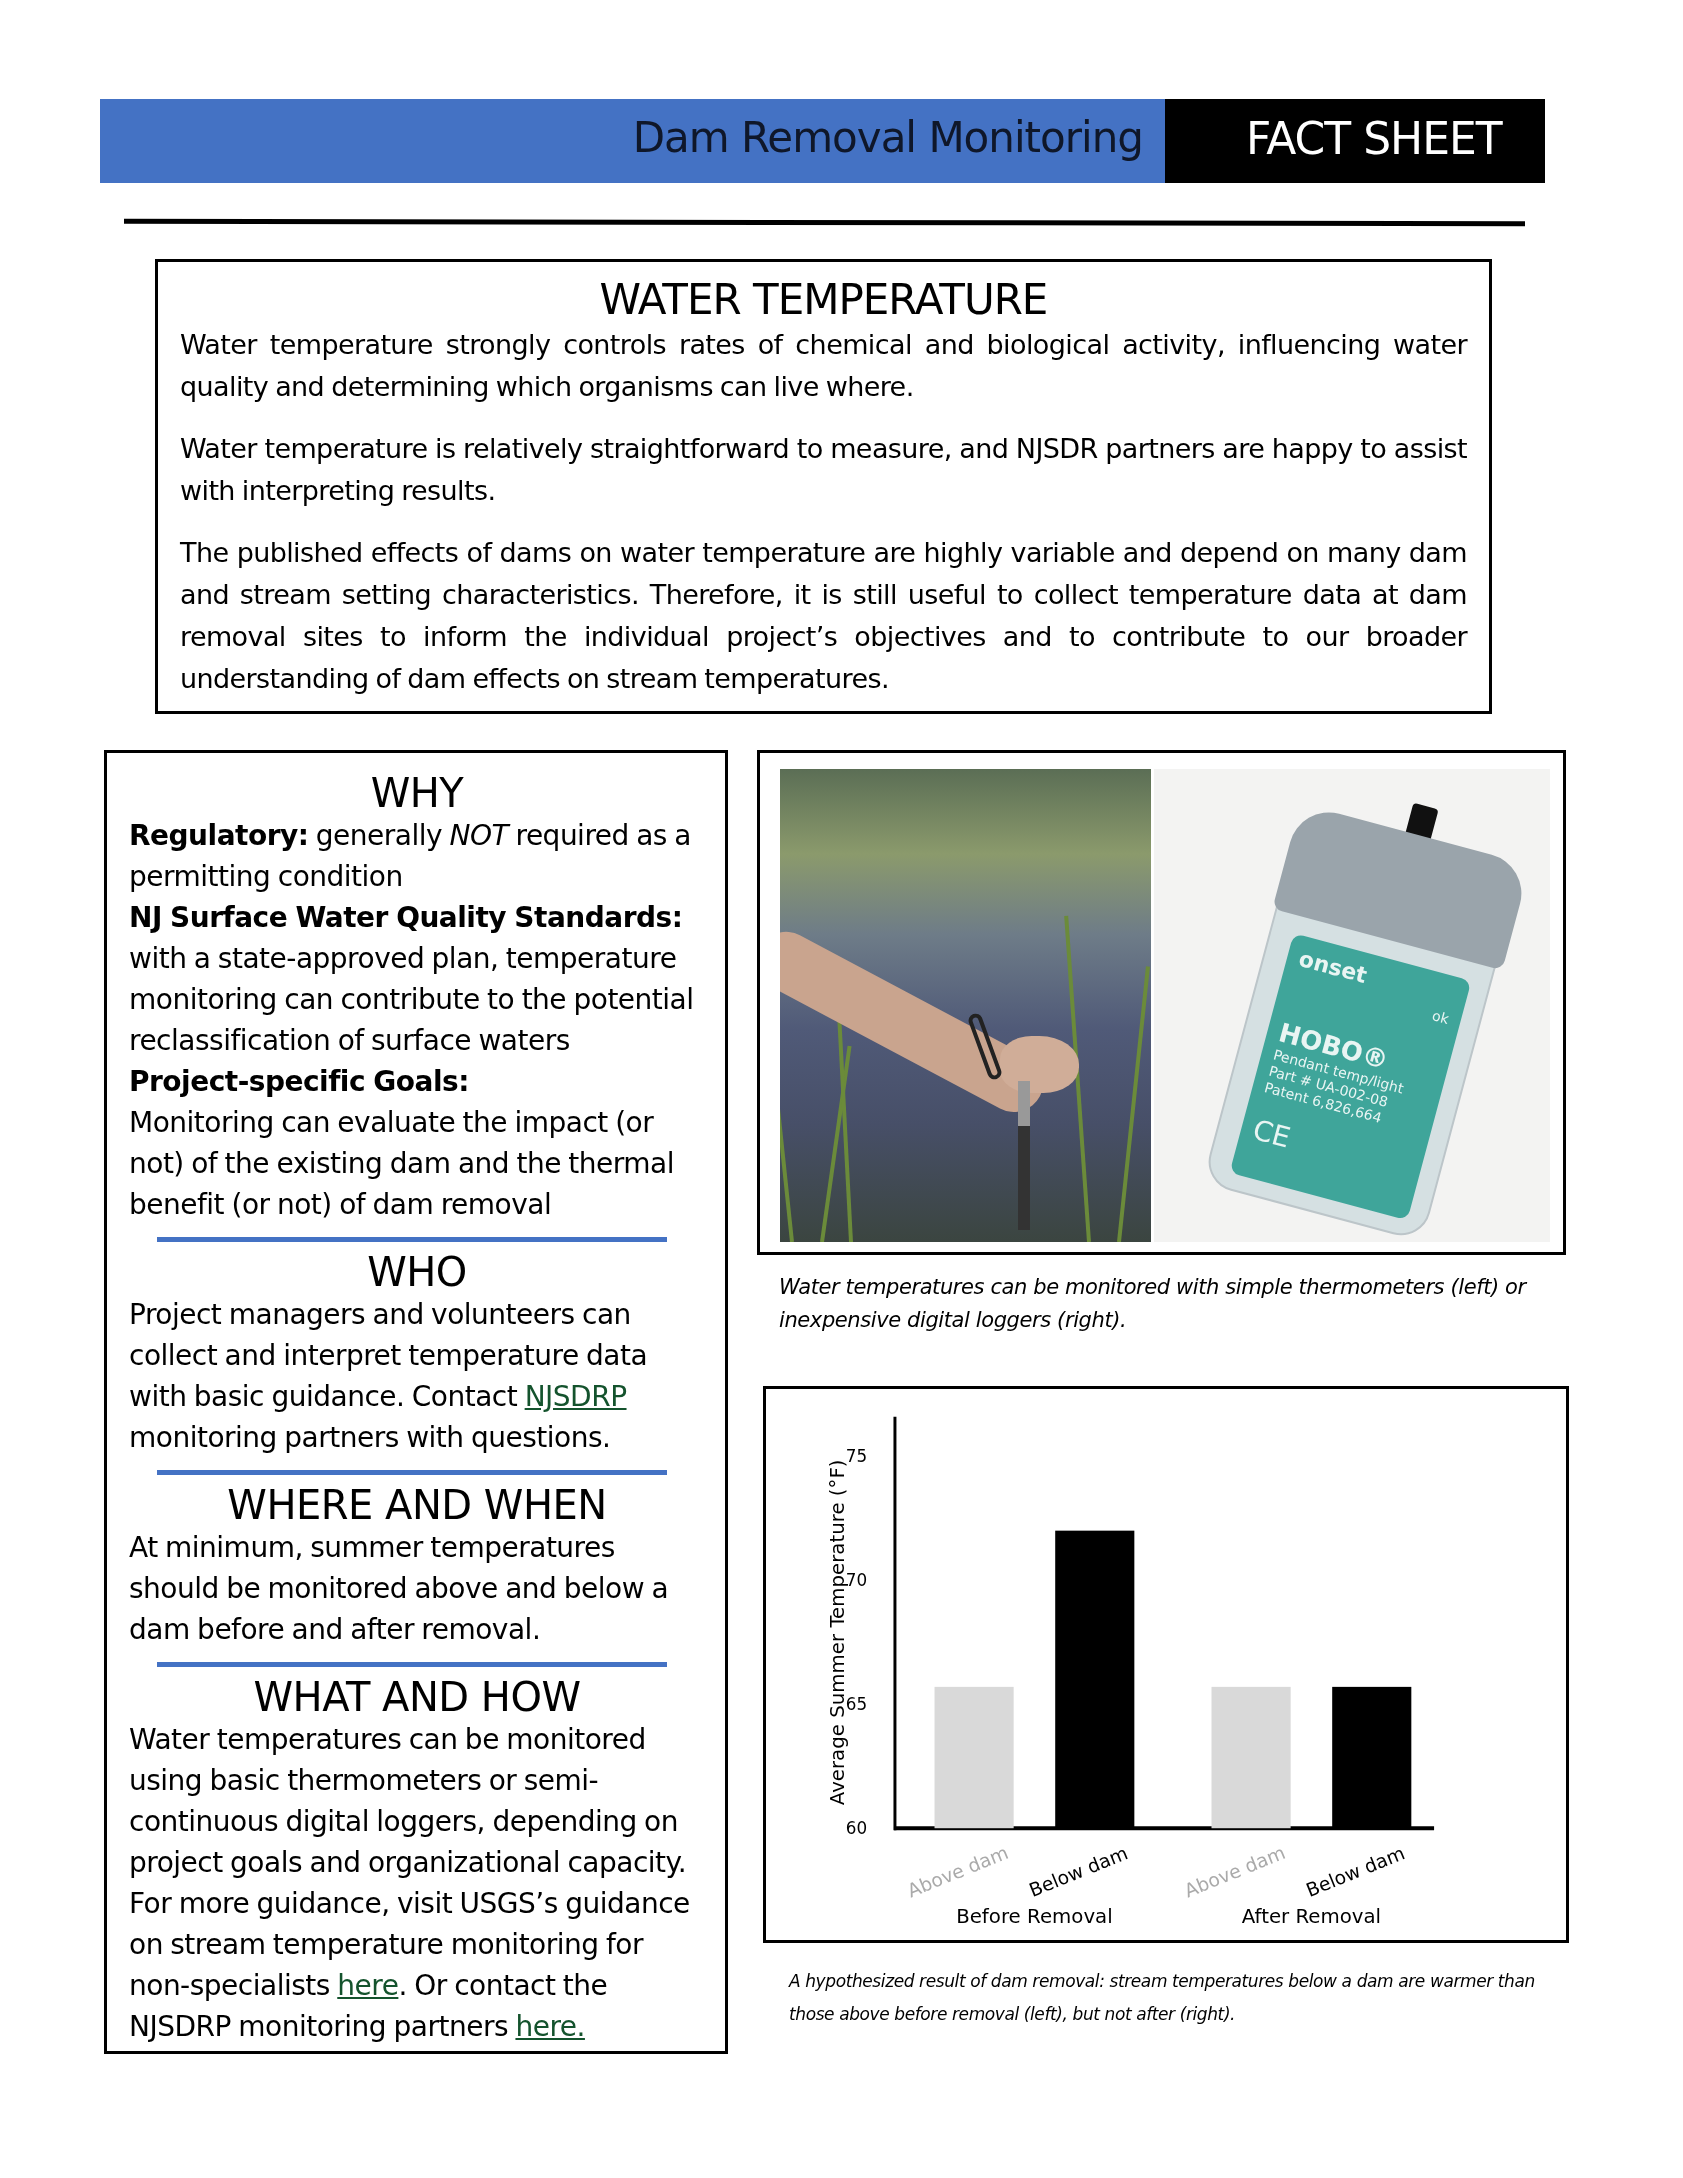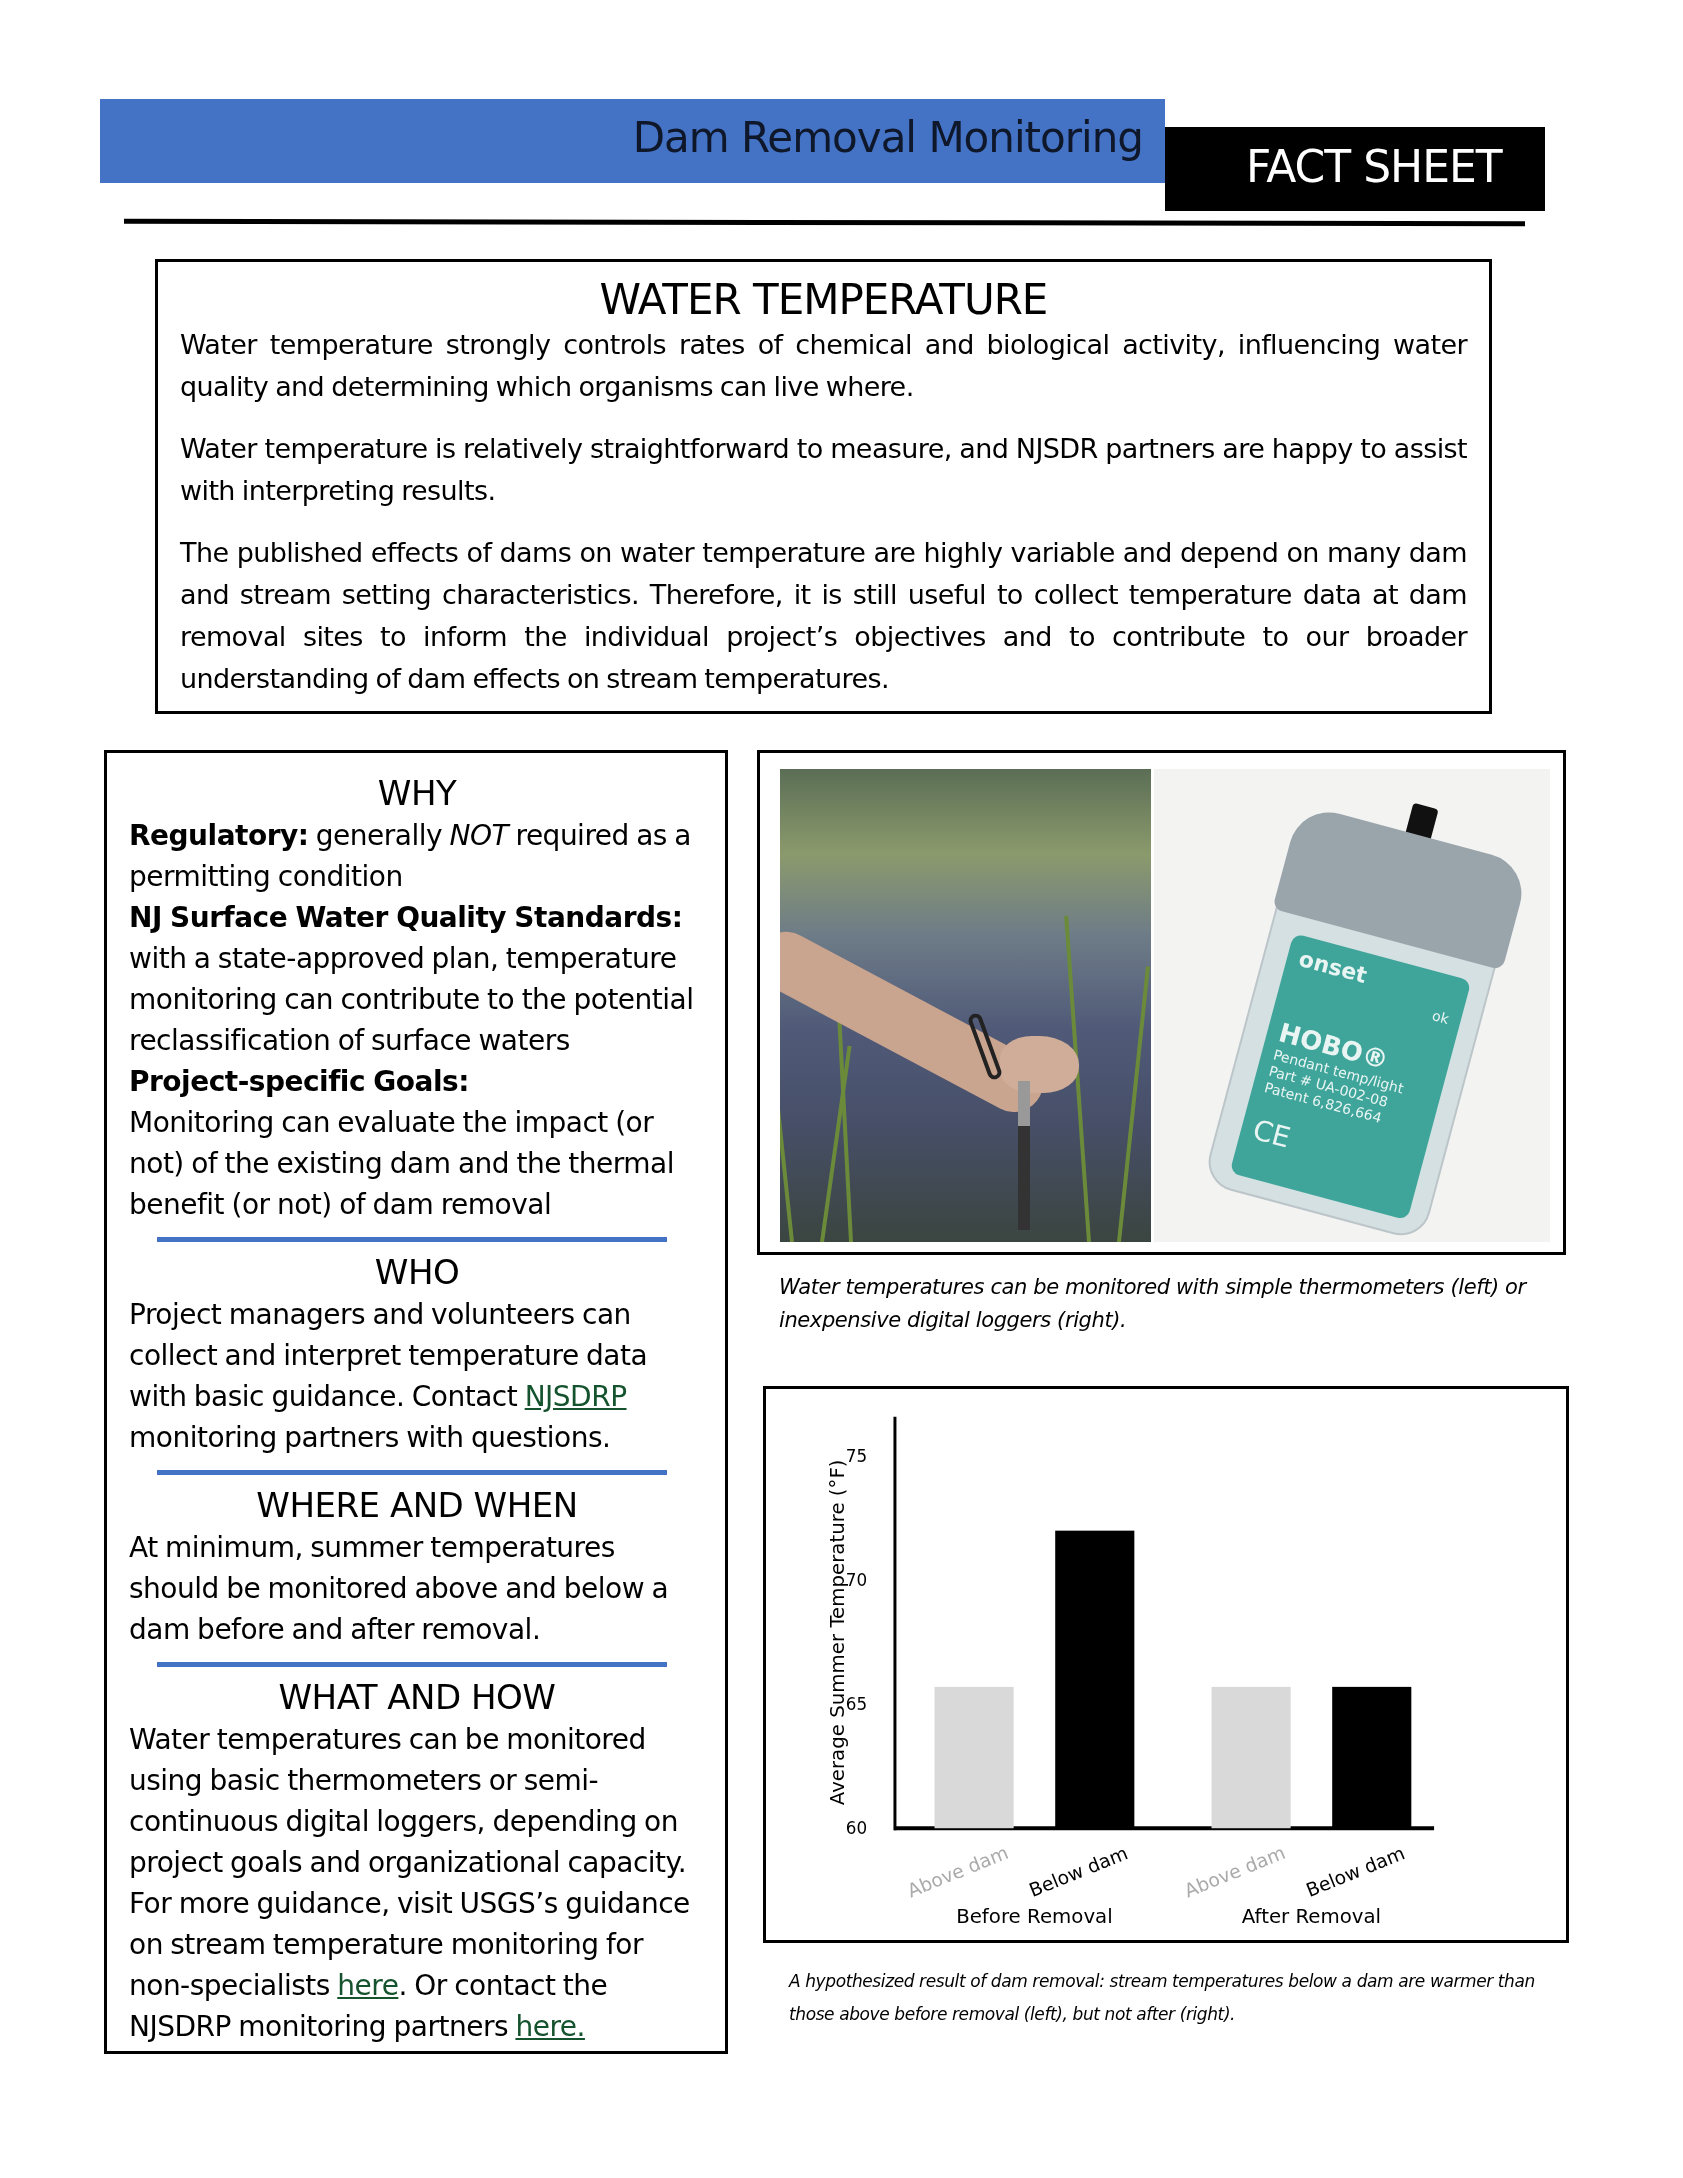--- a/index.html
+++ b/index.html
@@ -1,30 +1,30 @@
 <!DOCTYPE html>
 <html><head>
 <meta charset="utf-8">
 <style>
   * { box-sizing: border-box; margin: 0; padding: 0; }
   html, body { width: 1683px; height: 2178px; background: #ffffff; }
   body { position: relative; font-family: "DejaVu Sans", sans-serif; color: #000; overflow: hidden; }
 
   .hdr-blue { position: absolute; left: 100px; top: 99px; width: 1065px; height: 84px; background: #4472c4; }
   .hdr-blue span { position: absolute; right: 22px; top: 14px; color: #0f172a; font-size: 42px; font-family: "DejaVu Sans", sans-serif; letter-spacing: -1px; }
-  .hdr-black { position: absolute; left: 1165px; top: 99px; width: 380px; height: 84px; background: #000; margin-top: 28px; }
+  .hdr-black { position: absolute; left: 1165px; top: 99px; width: 380px; height: 84px; background: #000; }
   .hdr-black span { position: absolute; left: 81px; top: 14px; color: #fff; font-size: 44px; font-family: "DejaVu Sans", sans-serif; letter-spacing: -1px; }
   .rule { position: absolute; left: 124px; top: 220px; width: 1401px; height: 5px; background: #000; transform: rotate(0.1deg); }
 
   .intro { position: absolute; left: 155px; top: 259px; width: 1337px; height: 455px; border: 3px solid #000; padding: 14px 22px; }
   .intro h1 { text-align: center; font-weight: normal; font-size: 42px; line-height: 48px; font-family: "DejaVu Sans", sans-serif; letter-spacing: -1px; }
   .intro p { font-size: 27px; line-height: 42px; text-align: justify; margin-bottom: 20px; letter-spacing: -0.6px; word-spacing: -1px; }
 
   .left { position: absolute; left: 104px; top: 750px; width: 624px; height: 1304px; border: 3px solid #000; padding: 18px 20px 0 22px; }
-  .left h2 { text-align: center; font-weight: normal; font-size: 34px; line-height: 44px; letter-spacing: -0.5px; }
+  .left h2 { text-align: center; font-weight: normal; font-size: 40px; line-height: 44px; letter-spacing: -0.5px; }
   .left p { font-size: 28px; line-height: 41px; letter-spacing: -0.5px; word-spacing: -1px; }
   .left b { font-weight: bold; }
   .sep { height: 5px; background: #4472c4; margin: 12px 38px 8px 28px; }
   a.lnk { color: #14532d; text-decoration: underline; margin-top: 20px; }
 
   .photos { position: absolute; left: 757px; top: 750px; width: 809px; height: 505px; border: 3px solid #000; }
   .ph-left { position: absolute; left: 20px; top: 16px; width: 371px; height: 473px; overflow: hidden;
     background: linear-gradient(180deg, #5b6e55 0%, #8b9a6c 18%, #6e7c88 35%, #505a78 55%, #474f68 75%, #3b4540 100%); }
   .ph-left .arm { position: absolute; left: -20px; top: 149px; width: 317px; height: 59px; background: #c9a48e; border-radius: 30px; transform: rotate(28deg); transform-origin: left center; }
   .ph-left .hand { position: absolute; left: 220px; top: 267px; width: 79px; height: 57px; background: #d0ad98; border-radius: 40% 50% 45% 40%; }

